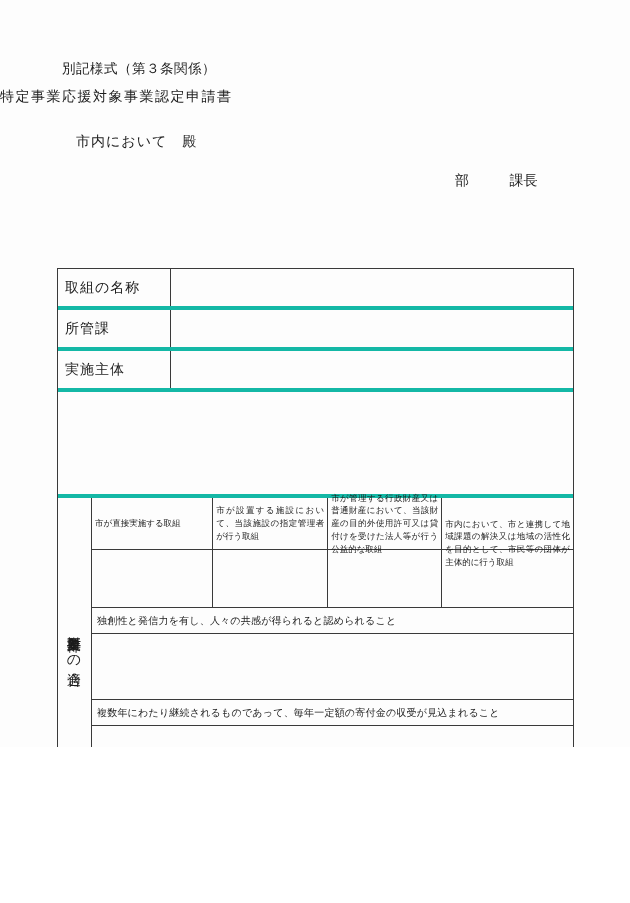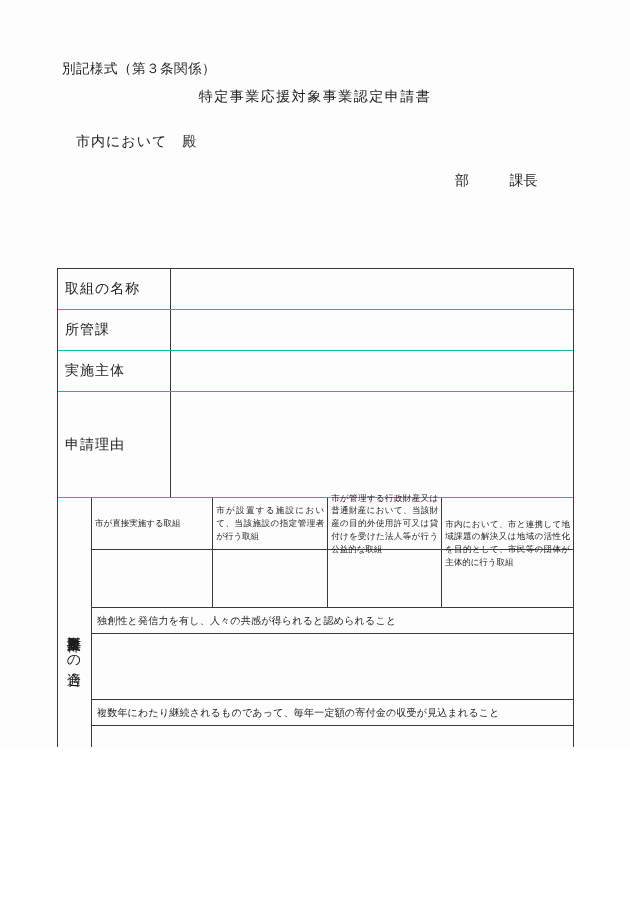--- a/index.html
+++ b/index.html
@@ -11,42 +11,42 @@
     font-family: "DejaVu Serif", "Liberation Serif", serif;
     color: #1c1c1c;
     overflow: hidden;
   }
   .form-note {
     position: absolute; left: 62px; top: 60px;
     font-size: 13.5px; letter-spacing: 0.5px;
   }
   .doc-title {
     position: absolute; left: 0; right: 0; top: 88px;
-    text-align: center; font-size: 14px; letter-spacing: 1.5px;
+    text-align: left; font-size: 14px; letter-spacing: 1.5px;
   }
   .addressee {
     position: absolute; left: 76px; top: 133px;
     font-size: 14px; letter-spacing: 1px;
   }
   .signature-line {
     position: absolute; left: 455px; top: 172px;
     font-size: 14px;
   }
   .signature-line .chief { margin-left: 36px; }
   .body-text {
     position: absolute; left: 61px; top: 216px; width: 510px;
     font-size: 14px; line-height: 26px; letter-spacing: 0.4px;
     white-space: pre-wrap;
   }
   .form-table {
     position: absolute; left: 57px; top: 268px; width: 517px;
     border: 1px solid #3a3a3a;
     background: #fdfdfd;
   }
-  .tr { display: flex; border-bottom: 1px solid #14b8a6; }
+  .tr { display: flex; border-bottom: 4px solid #14b8a6; }
   .tr.h41 { height: 41px; }
   .tr.h106 { height: 106px; }
   .tr.footer { height: 46px; border-bottom: none; gap: 17px; }
   .th {
     width: 113px; flex: 0 0 113px;
     border-right: 1px solid #3a3a3a;
     display: flex; align-items: center;
     padding-left: 7px; font-size: 14px; letter-spacing: 1px;
   }
   .td { flex: 1; }
@@ -116,21 +116,20 @@
       <div class="th">所管課</div>
       <div class="td"></div>
     </div>
 
     <div class="tr h41">
       <div class="th">実施主体</div>
       <div class="td"></div>
     </div>
 
     <div class="tr h106">
-      <div class="th">申請理由</div>
       <div class="td"></div>
     </div>
 
     <div class="complex">
       <div class="side">
         <div class="side-label">対象事業要件との適合</div>
       </div>
       <div class="elig">
 
         <div class="cat-row">

